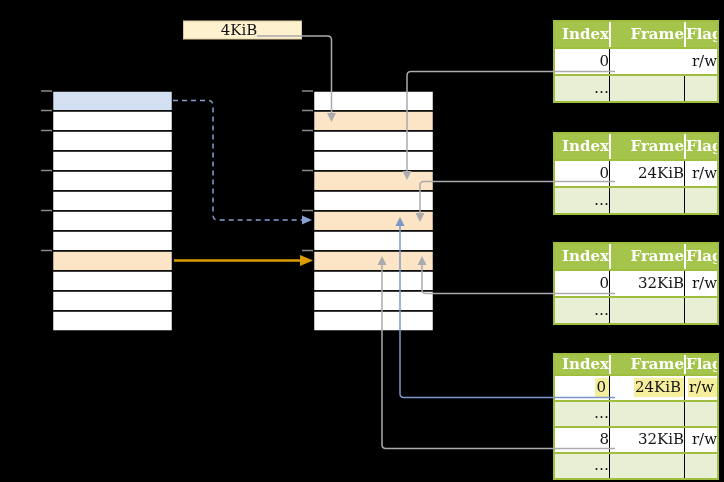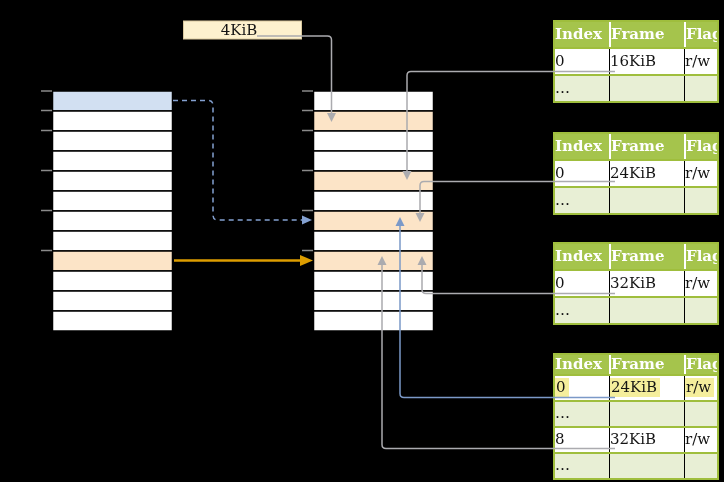--- a/index.html
+++ b/index.html
@@ -26,21 +26,21 @@
   .pt3 .thead { height:25px; line-height:25px; }
   .pt5 .thead { height:19px; line-height:19px; }
   .trow {
     display:flex; box-sizing:border-box;
     border-top:2px solid var(--green);
     background:#fff;
   }
   .pt3 .trow { height:27px; line-height:24px; }
   .pt5 .trow { height:26px; line-height:23px; }
   .alt { background:var(--green-light); }
-  .c { box-sizing:border-box; padding-left:0; overflow:hidden; white-space:nowrap; }
+  .c { box-sizing:border-box; padding-left:0; overflow:hidden; white-space:nowrap;text-align:right; }
   .c1 { width:54px; } .c2 { width:75px; } .c3 { flex:1; }
   .thead .c2, .thead .c3 { border-left:2px solid #fff; }
   .trow .c2, .trow .c3 { border-left:1.5px solid #000; }
   .hl { background:var(--hl-yellow); padding:0 3px 1px 1px; }
   
   #overlay {
     position:absolute; left:0; top:0; z-index:5;
     pointer-events:none;
   }
   #overlay text { font-family:"DejaVu Serif", serif; font-size:15px; fill:#141414; }
@@ -49,21 +49,20 @@
 <body>
 
 <div class="ptable pt3" style="top:20px">
   <div class="thead">
     <div class="c c1">Index</div>
     <div class="c c2">Frame</div>
     <div class="c c3">Flags</div>
   </div>
   <div class="trow">
     <div class="c c1">0</div>
-    <div class="c c2">16KiB</div>
     <div class="c c3">r/w</div>
   </div>
   <div class="trow alt">
     <div class="c c1">…</div>
     <div class="c c2"></div>
     <div class="c c3"></div>
   </div>
 </div>
 
 <div class="ptable pt3" style="top:132px">

